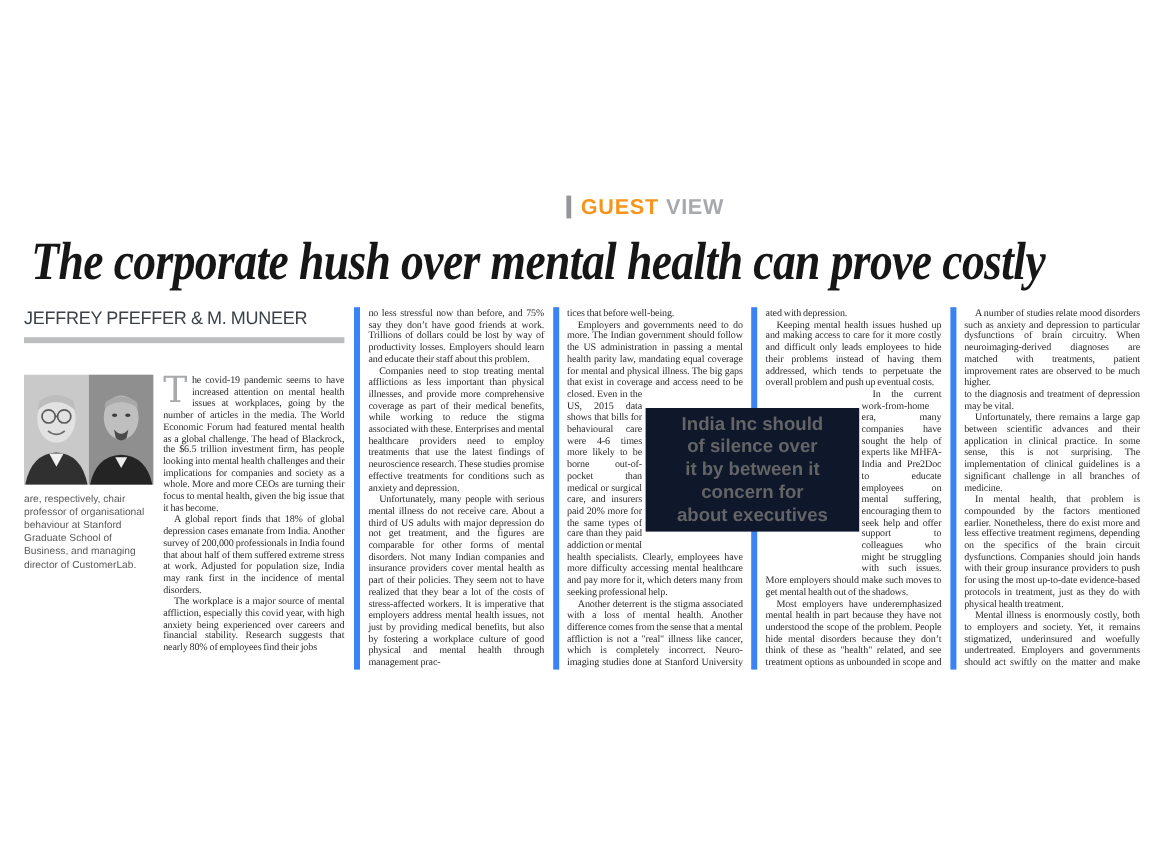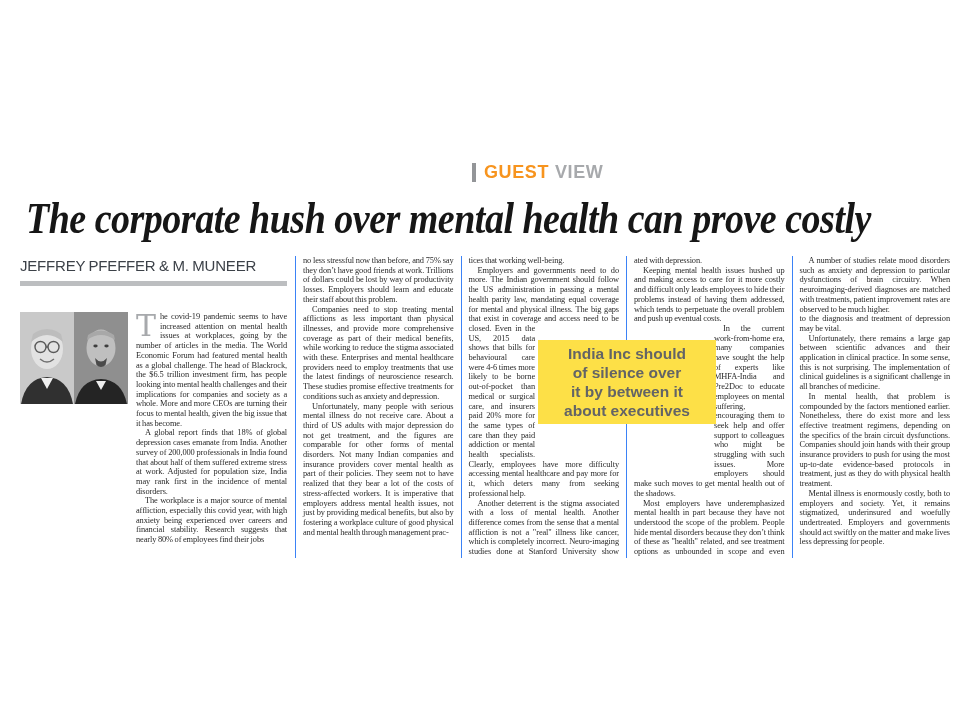--- a/index.html
+++ b/index.html
@@ -18,21 +18,21 @@
             font-family:"Liberation Serif",serif;font-style:italic;font-weight:bold;
             font-size:38px;color:#161616;white-space:nowrap;letter-spacing:-0.5px;
             transform:scale(1,1.18);transform-origin:left top;}
 
   
   .body-wrap{position:absolute;left:20px;top:256px;width:937px;height:302px;display:flex;}
   .col{box-sizing:border-box;height:100%;overflow:hidden;
        font-size:8.4px;line-height:9.7px;text-align:justify;
        letter-spacing:-0.1px;word-spacing:-0.4px;}
   .col1{width:275px;padding-right:8px;text-align:left;}
-  .colN{flex:1;border-left:1px solid #3b82f6;padding:0 7px;}
+  .colN{flex:1;border-left:5px solid #3b82f6;padding:0 7px;}
 
   .para{margin:0;}
   .para.indent{text-indent:9px;}
 
   
   .byline{font-family:"Liberation Sans",sans-serif;font-size:15px;color:#3C4148;
           letter-spacing:-0.2px;line-height:20px;}
   .byline-rule{width:267px;height:5px;background:#BCBEC0;margin-top:5px;}
   .col1-row{display:flex;margin-top:26px;}
   .photo-rail{width:108px;margin-right:8px;flex-shrink:0;}
@@ -40,21 +40,21 @@
   .caption{font-family:"Liberation Sans",sans-serif;font-size:8.5px;line-height:11px;
            color:#58595B;margin-top:6px;text-align:left;letter-spacing:0;word-spacing:0;}
   .col1-text{flex:1;text-align:justify;}
   .dropcap{float:left;font-family:"DejaVu Serif",serif;font-size:30px;line-height:26px;
            color:#A7A9AC;margin:1px 4px 0 0;}
 
   
   .qspacer{display:block;}
   .qspacer-right{float:right;width:84px;height:132px;}
   .qspacer-left{float:left;width:80px;height:148px;}
-  .pull-quote{position:absolute;left:518px;top:84px;width:178px;background:#fde047;
+  .pull-quote{position:absolute;left:518px;top:84px;width:178px;background:#0f172a;
               text-align:center;font-family:"Liberation Sans",sans-serif;font-weight:bold;
               font-size:15.5px;line-height:19px;color:#636466;padding:4px 0;}
 </style>
 </head>
 <body>
 
 <div class="page">
 
   <div class="kicker">
     <span class="kicker-bar"></span>
@@ -85,37 +85,38 @@
             <path d="M21 66 l6 11 6 -11 z" fill="#f0f0f0"></path>
 
             <ellipse cx="81" cy="36" rx="14.5" ry="18.5" fill="#bfbfbf"></ellipse>
             <path d="M67 28 q14 -10 28 0 l-1 -5 q-13 -9 -26 0 z" fill="#a8a8a8"></path>
             <ellipse cx="75.5" cy="34" rx="2.2" ry="1.4" fill="#3e3e3e"></ellipse>
             <ellipse cx="86.5" cy="34" rx="2.2" ry="1.4" fill="#3e3e3e"></ellipse>
             <path d="M75 46 q6 7 12 0 l-1.5 7 q-4.5 4 -9 0 z" fill="#4a4a4a"></path>
             <path d="M55 92 q5 -24 26 -25 q21 1 26 25 z" fill="#242424"></path>
             <path d="M76 69 l5 9 5 -9 z" fill="#ededed"></path>
           </svg>
+          <div class="caption">are, respectively, chair professor of organisational behaviour at Stanford Graduate School of Business, and managing director of CustomerLab.</div>
         </div>
         <div class="col1-text">
           <p class="para"><span class="dropcap">T</span><span>he covid-19 pandemic seems to have increased attention on mental health issues at workplaces, going by the number of articles in the media. The World Economic Forum had featured mental health as a global challenge. The head of Blackrock, the $6.5 trillion investment firm, has people looking into mental health challenges and their implications for companies and society as a whole. More and more CEOs are turning their focus to mental health, given the big issue that it has become.</span></p>
           <p class="para indent">A global report finds that 18% of global depression cases emanate from India. Another survey of 200,000 professionals in India found that about half of them suffered extreme stress at work. Adjusted for population size, India may rank first in the incidence of mental disorders.</p>
           <p class="para indent">The workplace is a major source of mental affliction, especially this covid year, with high anxiety being experienced over careers and financial stability. Research suggests that nearly 80% of employees find their jobs</p>
         </div>
       </div>
     </div>
 
     <div class="col colN">
       <p class="para">no less stressful now than before, and 75% say they don’t have good friends at work. Trillions of dollars could be lost by way of productivity losses. Employers should learn and educate their staff about this problem.</p>
       <p class="para indent">Companies need to stop treating mental afflictions as less important than physical illnesses, and provide more comprehensive coverage as part of their medical benefits, while working to reduce the stigma associated with these. Enterprises and mental healthcare providers need to employ treatments that use the latest findings of neuroscience research. These studies promise effective treatments for conditions such as anxiety and depression.</p>
       <p class="para indent">Unfortunately, many people with serious mental illness do not receive care. About a third of US adults with major depression do not get treatment, and the figures are comparable for other forms of mental disorders. Not many Indian companies and insurance providers cover mental health as part of their policies. They seem not to have realized that they bear a lot of the costs of stress-affected workers. It is imperative that employers address mental health issues, not just by providing medical benefits, but also by fostering a workplace culture of good physical and mental health through management prac-</p>
     </div>
 
     <div class="col colN">
-      <p class="para">tices that working well-being.</p>
+      <p class="para">tices that before well-being.</p>
       <p class="para indent"><span>Employers and governments need to do more. The Indian government should follow the US administration in passing a mental health parity law, mandating equal coverage for mental and physical illness. The big gaps that exist in coverage and access need to be</span><span class="qspacer qspacer-right"></span> <span>closed. Even in the US, 2015 data shows that bills for behavioural care were 4-6 times more likely to be borne out-of-pocket than medical or surgical care, and insurers paid 20% more for the same types of care than they paid addiction or mental health specialists. Clearly, employees have more difficulty accessing mental healthcare and pay more for it, which deters many from seeking professional help.</span></p>
       <p class="para indent">Another deterrent is the stigma associated with a loss of mental health. Another difference comes from the sense that a mental affliction is not a "real" illness like cancer, which is completely incorrect. Neuro-imaging studies done at Stanford University show physiological changes in the brain associ-</p>
     </div>
 
     <div class="col colN">
       <p class="para">ated with depression.</p>
       <p class="para indent">Keeping mental health issues hushed up and making access to care for it more costly and difficult only leads employees to hide their problems instead of having them addressed, which tends to perpetuate the overall problem and push up eventual costs.</p>
       <div class="qspacer qspacer-left"></div>
       <p class="para indent">In the current work-from-home era, many companies have sought the help of experts like MHFA-India and Pre2Doc to educate employees on mental suffering, encouraging them to seek help and offer support to colleagues who might be struggling with such issues. More employers should make such moves to get mental health out of the shadows.</p>
       <p class="para indent">Most employers have underemphasized mental health in part because they have not understood the scope of the problem. People hide mental disorders because they don’t think of these as "health" related, and see treatment options as unbounded in scope and even ineffective. That is why recent advances in developing a precision psychiatry approach</p>
@@ -126,17 +127,18 @@
       <p class="para">to the diagnosis and treatment of depression may be vital.</p>
       <p class="para indent">Unfortunately, there remains a large gap between scientific advances and their application in clinical practice. In some sense, this is not surprising. The implementation of clinical guidelines is a significant challenge in all branches of medicine.</p>
       <p class="para indent">In mental health, that problem is compounded by the factors mentioned earlier. Nonetheless, there do exist more and less effective treatment regimens, depending on the specifics of the brain circuit dysfunctions. Companies should join hands with their group insurance providers to push for using the most up-to-date evidence-based protocols in treatment, just as they do with physical health treatment.</p>
       <p class="para indent">Mental illness is enormously costly, both to employers and society. Yet, it remains stigmatized, underinsured and woefully undertreated. Employers and governments should act swiftly on the matter and make lives less depressing for people.</p>
     </div>
 
     <div class="pull-quote">
       <div>India Inc should</div>
       <div>of silence over</div>
       <div>it by between it</div>
+      <div>concern for</div>
       <div>about executives</div>
     </div>
 
   </div>
 </div>
 
 </body></html>

